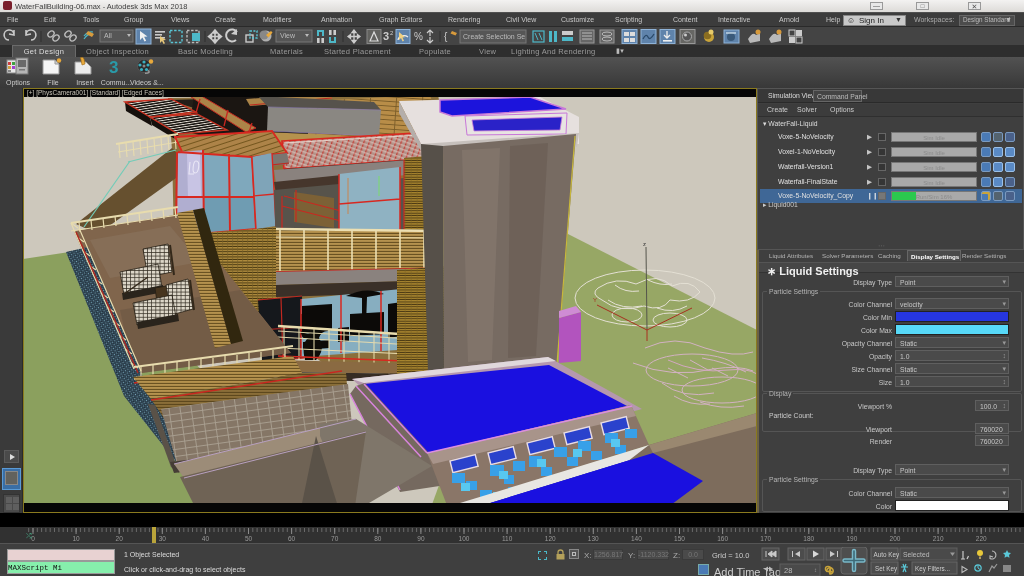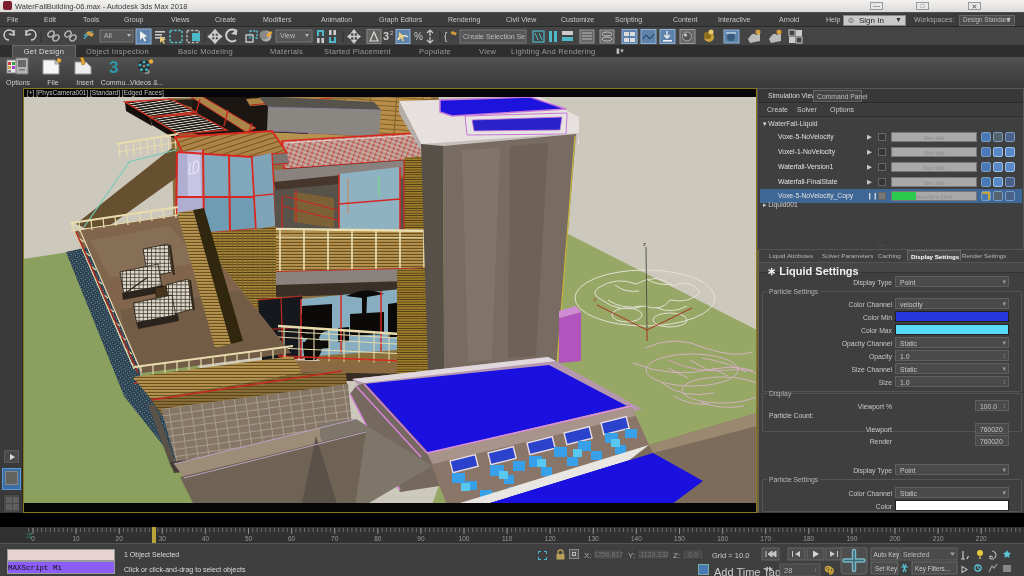--- a/index.html
+++ b/index.html
@@ -1131,21 +1131,21 @@
           <text x="938.1" y="13.5" font-size="6.5" fill="#999" text-anchor="middle">210</text>
           <line x1="981.2" y1="1" x2="981.2" y2="7" stroke="#8a8a8a" stroke-width="1"></line>
           <text x="981.2" y="13.5" font-size="6.5" fill="#999" text-anchor="middle">220</text>
         </g>
       <rect x="152" y="0" width="4" height="16" fill="#b9a43a"></rect>
       <text x="26" y="11" font-size="7" fill="#4ab890">⤮</text>
     </svg>
   </div>
   <div id="statusbar" class="abs">
     <div class="abs" style="left:7px;top:5px;width:108px;height:12px;background:#e8d2d2;border:1px solid #999;"></div>
-    <div class="abs" style="left:7px;top:17px;width:108px;height:13px;background:#8b5cf6;border:1px solid #999;color:#111;font-family:'Liberation Mono',monospace;font-size:7.5px;line-height:13px;">MAXScript Mi</div>
+    <div class="abs" style="left:7px;top:17px;width:108px;height:13px;background:#86efac;border:1px solid #999;color:#111;font-family:'Liberation Mono',monospace;font-size:7.5px;line-height:13px;">MAXScript Mi</div>
     <div class="abs" style="left:124px;top:7px;font-size:7px;color:#ddd;">1 Object Selected</div>
     <div class="abs" style="left:124px;top:22px;font-size:7px;color:#ddd;">Click or click-and-drag to select objects</div>
     <div class="abs" style="left:538px;top:7px;width:9px;height:9px;border:1px dashed #4ab8c8;"></div>
     <svg class="abs" style="left:555px;top:5px;" width="11" height="11">
         <rect x="1.5" y="5" width="8" height="5.5" fill="#b5a15a"></rect>
         <path d="M3 5 v-1.5 a2.5 2.5 0 0 1 5 0 V5" fill="none" stroke="#b5a15a" stroke-width="1.3"></path>
       </svg>
     <div class="abs" style="left:569px;top:5px;width:10px;height:10px;border:1px solid #888;background:#555;">
         <div style="position:absolute;left:2px;top:2px;width:4px;height:4px;border:1px solid #bbb;"></div>
       </div>

